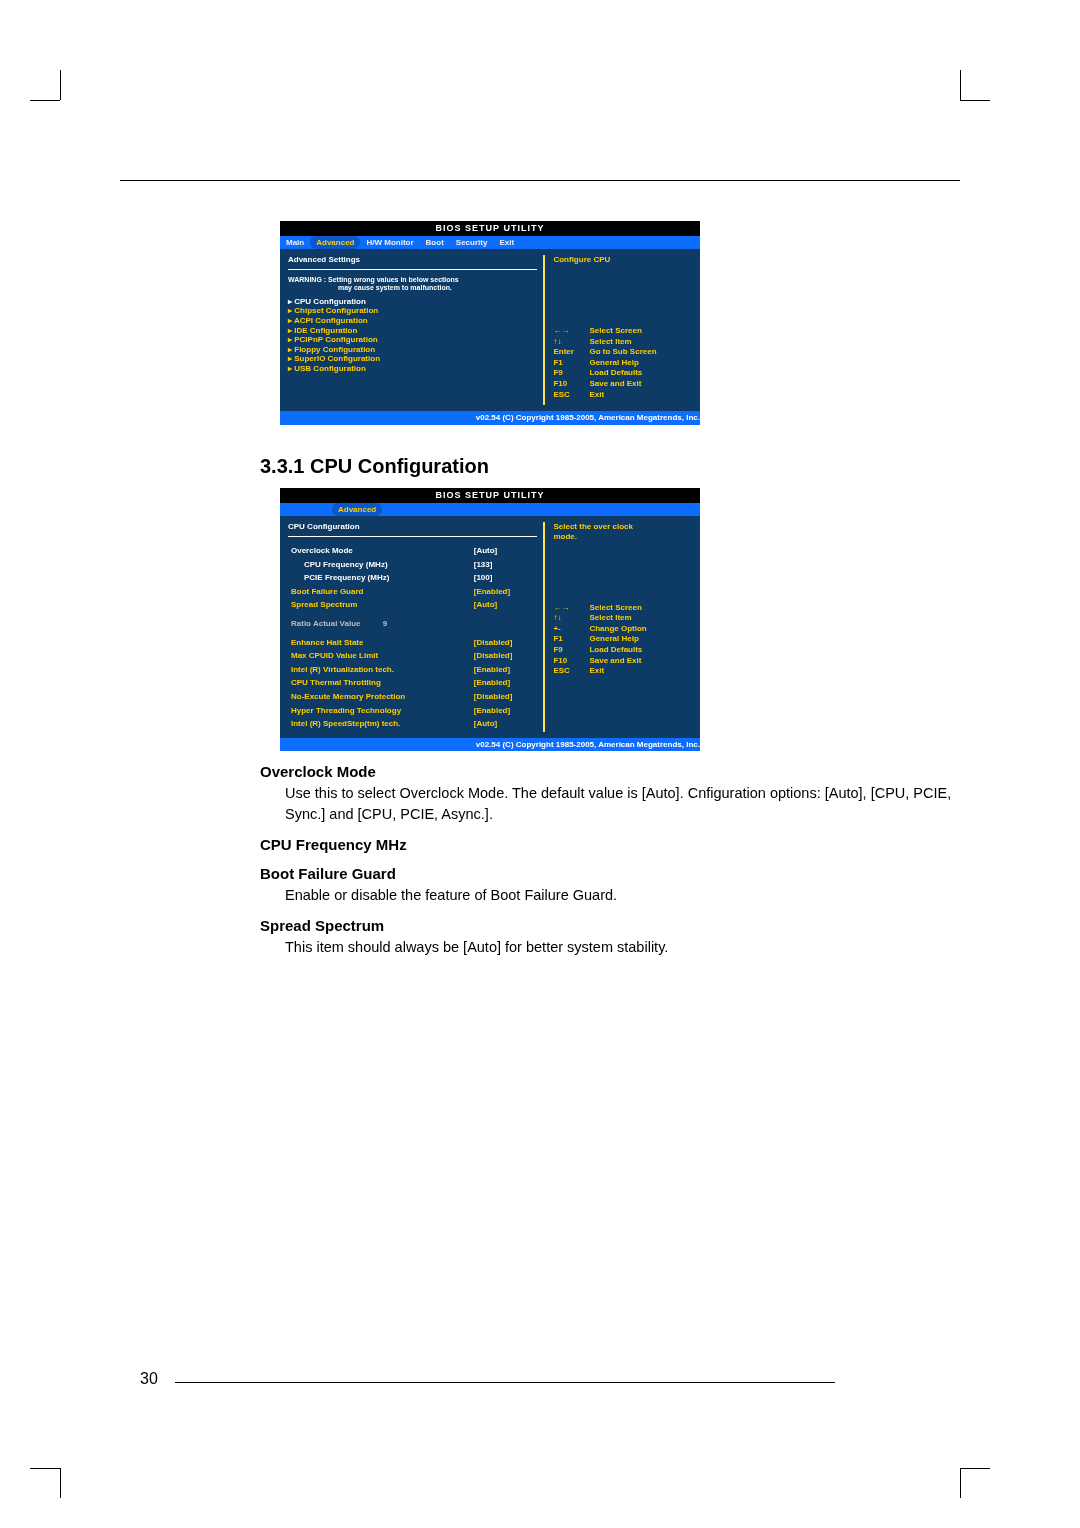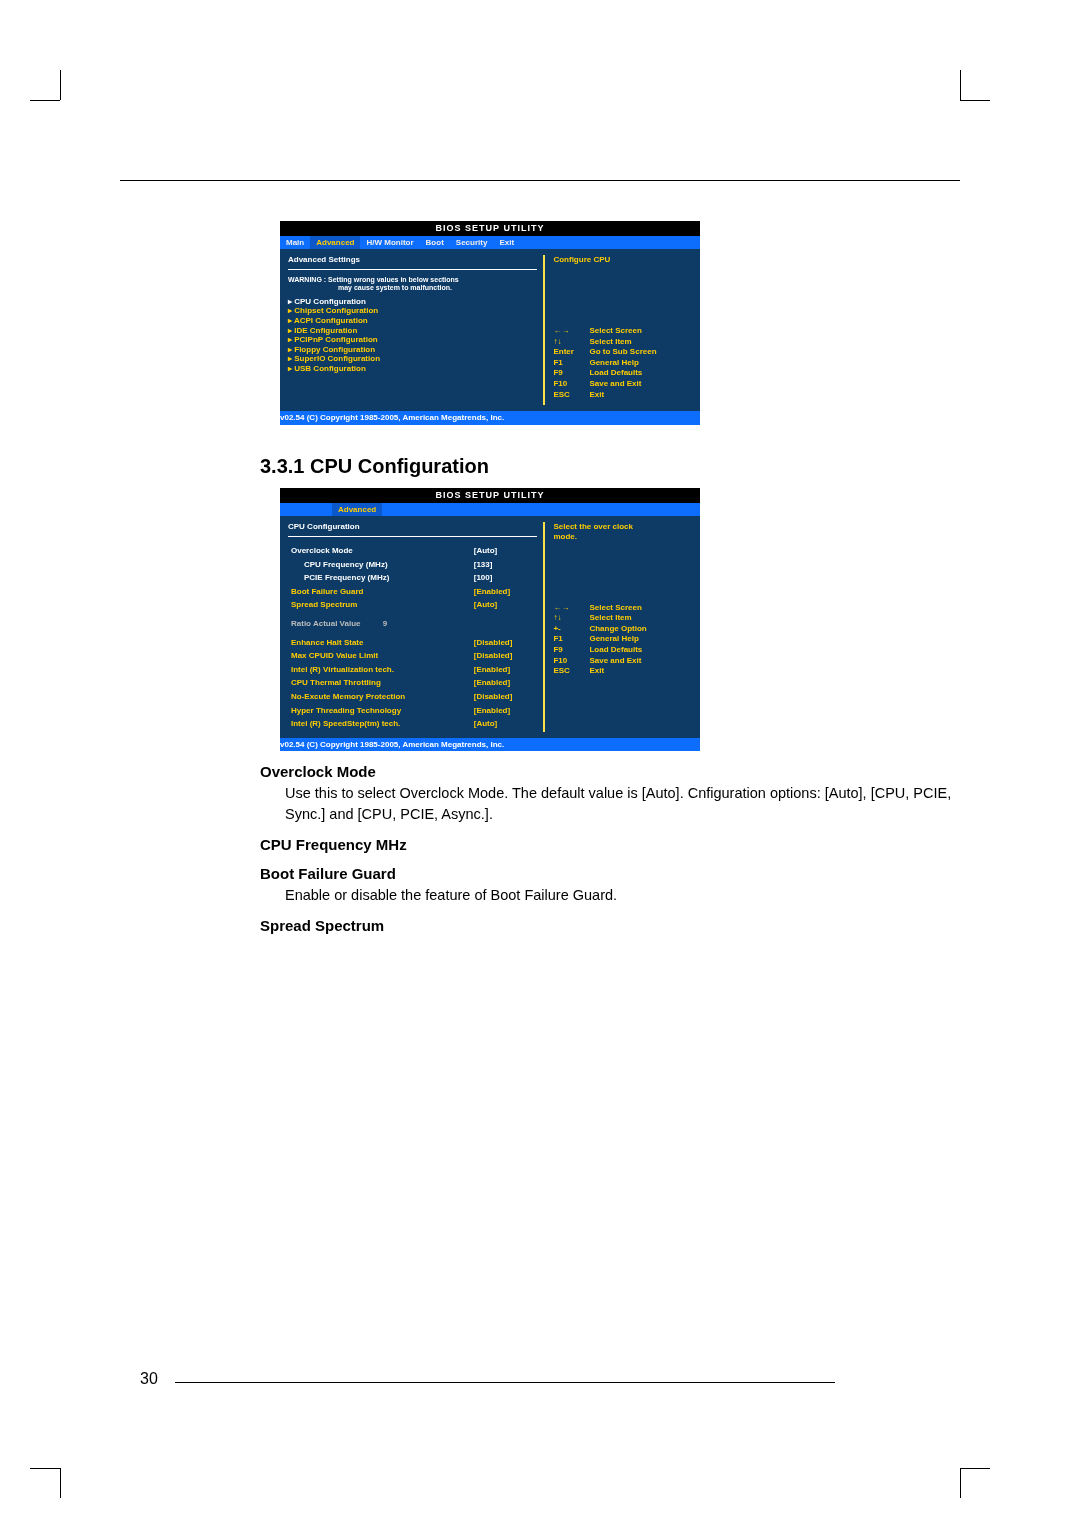--- a/index.html
+++ b/index.html
@@ -41,20 +41,21 @@
   .bios .tabs {
     display:flex;
     background:#0d6efd;
     font-size:8px;
     font-weight:bold;
   }
   .bios .tabs span { padding:2px 6px; color:#eee; }
   .bios .tabs .sel {
     background:#0a58ca;
     color:#ffcc00;
+    border-radius:6px;
   }
   .bios .body {
     display:flex;
     background:#0d3b66;
     padding:6px 8px;
     min-height:150px;
   }
   .bios .left {
     flex: 1.8;
     border-right:2px solid #fde047;
@@ -70,21 +71,21 @@
   .bios .left .warn { color:#fff; font-size:7px; margin:4px 0; font-weight:bold;}
   .bios .left .divider { border-top:1px solid #fff; margin:4px 0 6px 0; }
   .bios .menu-item { color:#ffcc00; font-weight:bold; display:block; }
   .bios .menu-item.sel { color:#fff; }
   .bios .right .info { color:#ffcc00; font-weight:bold; }
   .bios .right .nav-row { display:flex; margin-top:1px;}
   .bios .right .nav-row .k { width:36px; color:#ffcc00; font-weight:bold;}
   .bios .right .nav-row .v { color:#ffcc00; font-weight:bold;}
   .bios .footer {
     background:#0d6efd;
-    text-align:left;
+    text-align:right;
     font-size:8px;
     font-weight:bold;
     color:#fff;
     padding:2px 0;
   }
   .bios table.settings { width:100%; font-size:8px; }
   .bios table.settings td:nth-child(1){ color:#ffcc00; font-weight:bold; padding-right:2px;}
   .bios table.settings td:nth-child(2){ color:#ffcc00; font-weight:bold;}
   .bios table.settings td.indent{ color:#fff; font-weight:bold; padding-left:14px;}
   .bios table.settings td.white{ color:#fff;}
@@ -301,20 +302,21 @@
   </div>
   <div class="option">
     <div class="label">CPU Frequency MHz</div>
   </div>
   <div class="option">
     <div class="label">Boot Failure Guard</div>
     <div class="desc">Enable or disable the feature of Boot Failure Guard.</div>
   </div>
   <div class="option">
     <div class="label">Spread Spectrum</div>
+    <div class="desc">This item should always be [Auto] for better system stability.</div>
   </div>
 
   <div class="page-num">
     <span>30</span>
     <div style="border-top:1px solid #000; width:660px; margin-top:4px; margin-left:35px; position:relative; top:-10px;"></div>
   </div>
 
   <div class="crop-mark" style="left:60px;bottom:60px;">
     <div class="h" style="width:30px;left:-30px;top:0;"></div>
     <div class="v" style="height:30px;left:0;top:0;"></div>

